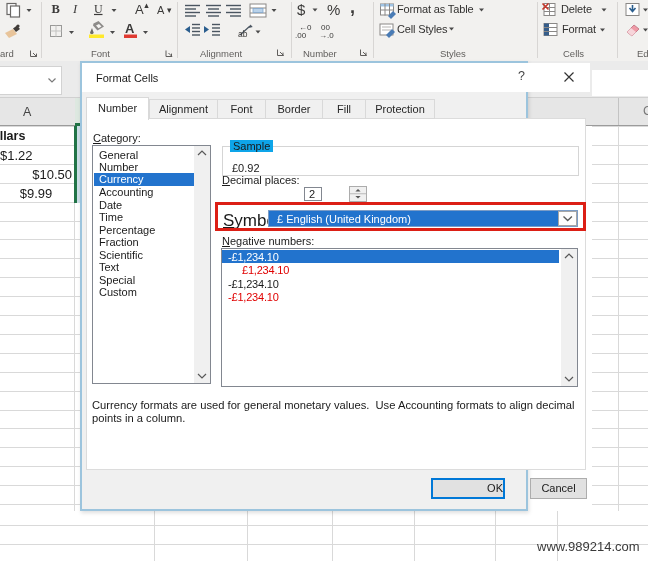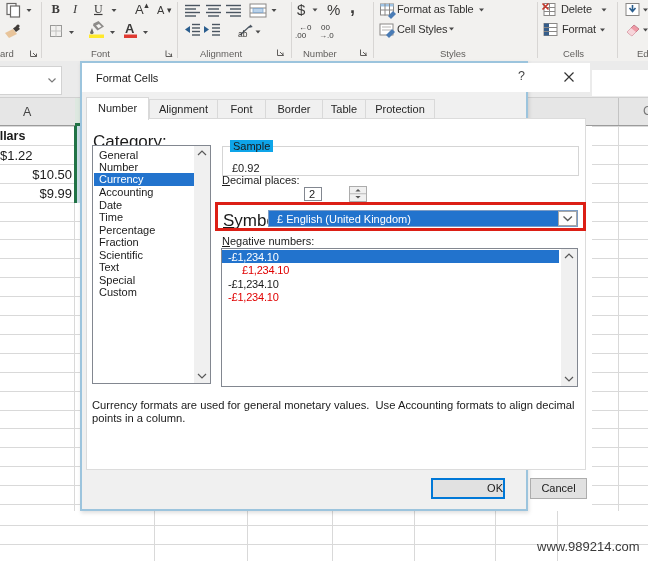--- a/index.html
+++ b/index.html
@@ -224,21 +224,21 @@
   linear-gradient(to right,transparent 0,transparent 154px,#d9d9d9 154px,#d9d9d9 155px,transparent 155px),
   linear-gradient(to right,transparent 0,transparent 247px,#d9d9d9 247px,#d9d9d9 248px,transparent 248px),
   linear-gradient(to right,transparent 0,transparent 332px,#d9d9d9 332px,#d9d9d9 333px,transparent 333px),
   linear-gradient(to right,transparent 0,transparent 414px,#d9d9d9 414px,#d9d9d9 415px,transparent 415px),
   linear-gradient(to right,transparent 0,transparent 495px,#d9d9d9 495px,#d9d9d9 496px,transparent 496px),
   linear-gradient(to right,transparent 0,transparent 557px,#d9d9d9 557px,#d9d9d9 558px,transparent 558px);"></div>
 
 <div class="abs" style="left:-17px;top:129px;font-size:12.5px;font-weight:bold;color:#1a1a1a">Dollars</div>
 <div class="abs" style="left:0;top:148px;width:72px;text-align:left;font-size:13px;color:#1a1a1a">$1.22</div>
 <div class="abs" style="left:0;top:167px;width:72px;text-align:right;font-size:13px;color:#1a1a1a">$10.50</div>
-<div class="abs" style="left:0;top:186px;width:72px;text-align:right;font-size:13px;color:#1a1a1a">$9.99</div>
+<div class="abs" style="left:0;top:186px;width:72px;text-align:center;font-size:13px;color:#1a1a1a">$9.99</div>
 
 <div class="abs" style="left:76.5px;top:126px;width:3.5px;height:77px;background:#ccdee7"></div>
 <div class="abs" style="left:74px;top:126px;width:2.5px;height:77px;background:#217346"></div>
 
 <div class="abs" style="left:537px;top:539px;font-size:13px;color:#3a3a3a">www.989214.com</div>
 
 <div class="abs" id="dlg" style="left:80px;top:61px;width:448px;height:450px;background:#f0f0f0;
      border:2px solid #9cc4dd;box-sizing:border-box;box-shadow:1px 2px 4px rgba(0,0,0,0.13)">
 
   <div class="abs" style="left:0;top:0;width:508px;height:29px;background:#fff"></div>
@@ -246,26 +246,26 @@
   <div class="abs" style="left:436px;top:6px;font-size:12.5px;color:#444">?</div>
   <svg class="abs" style="left:481px;top:8px" width="12" height="12">
       <path d="M1.5 1.5 L10.5 10.5 M10.5 1.5 L1.5 10.5" stroke="#333" stroke-width="1.2"></path>
     </svg>
 
   <div class="abs" style="left:4px;top:55px;width:500px;height:352px;background:#fff;border:1px solid #dcdcdc;box-sizing:border-box"></div>
 
   <div class="abs" style="left:67px;top:35.5px;width:69px;height:20px;border:1px solid #d9d9d9;box-sizing:border-box;background:#f0f0f0;font-size:11px;color:#262626;text-align:center;line-height:18px">Alignment</div>
   <div class="abs" style="left:136px;top:35.5px;width:48px;height:20px;border:1px solid #d9d9d9;border-left:none;box-sizing:border-box;background:#f0f0f0;font-size:11px;color:#262626;text-align:center;line-height:18px">Font</div>
   <div class="abs" style="left:184px;top:35.5px;width:57px;height:20px;border:1px solid #d9d9d9;border-left:none;box-sizing:border-box;background:#f0f0f0;font-size:11px;color:#262626;text-align:center;line-height:18px">Border</div>
-  <div class="abs" style="left:241px;top:35.5px;width:43px;height:20px;border:1px solid #d9d9d9;border-left:none;box-sizing:border-box;background:#f0f0f0;font-size:11px;color:#262626;text-align:center;line-height:18px">Table</div>
+  <div class="abs" style="left:241px;top:35.5px;width:43px;height:20px;border:1px solid #d9d9d9;border-left:none;box-sizing:border-box;background:#f0f0f0;font-size:11px;color:#262626;text-align:center;line-height:18px">Fill</div>
   <div class="abs" style="left:284px;top:35.5px;width:69px;height:20px;border:1px solid #d9d9d9;border-left:none;box-sizing:border-box;background:#f0f0f0;font-size:11px;color:#262626;text-align:center;line-height:18px">Protection</div>
 
   <div class="abs" style="left:4px;top:33.5px;width:63px;height:23px;border:1px solid #d9d9d9;border-bottom:none;box-sizing:border-box;background:#fff;font-size:11px;color:#262626;text-align:center;line-height:20px">Number</div>
 
-  <div class="abs" style="left:11px;top:69px;font-size:17px;color:#1a1a1a"><u>C</u>ategory:</div>
+  <div class="abs" style="left:11px;top:69px;font-size:11px;color:#1a1a1a"><u>C</u>ategory:</div>
   <div class="abs" style="left:10px;top:82px;width:119px;height:239px;background:#fff;border:1px solid #828790;box-sizing:border-box">
     <div class="abs" style="left:6px;top:2.5px;font-size:11px;line-height:12.5px;color:#1a1a1a">General<br>Number<br><br>Accounting<br>Date<br>Time<br>Percentage<br>Fraction<br>Scientific<br>Text<br>Special<br>Custom</div>
     <div class="abs" style="left:0.5px;top:26.5px;width:102px;height:13px;background:#2273cd"></div>
     <div class="abs" style="left:6px;top:27px;font-size:11px;line-height:12.5px;color:#fff">Currency</div>
 
     <div class="abs" style="right:0;top:0;width:16px;height:237px;background:#f0f0f0"></div>
     <svg class="abs" style="right:2px;top:3px" width="12" height="9">
         <path d="M2 6 l4 -4 l4 4" stroke="#595959" stroke-width="1.2" fill="none"></path>
       </svg>
     <svg class="abs" style="right:2px;bottom:3px" width="12" height="9">

